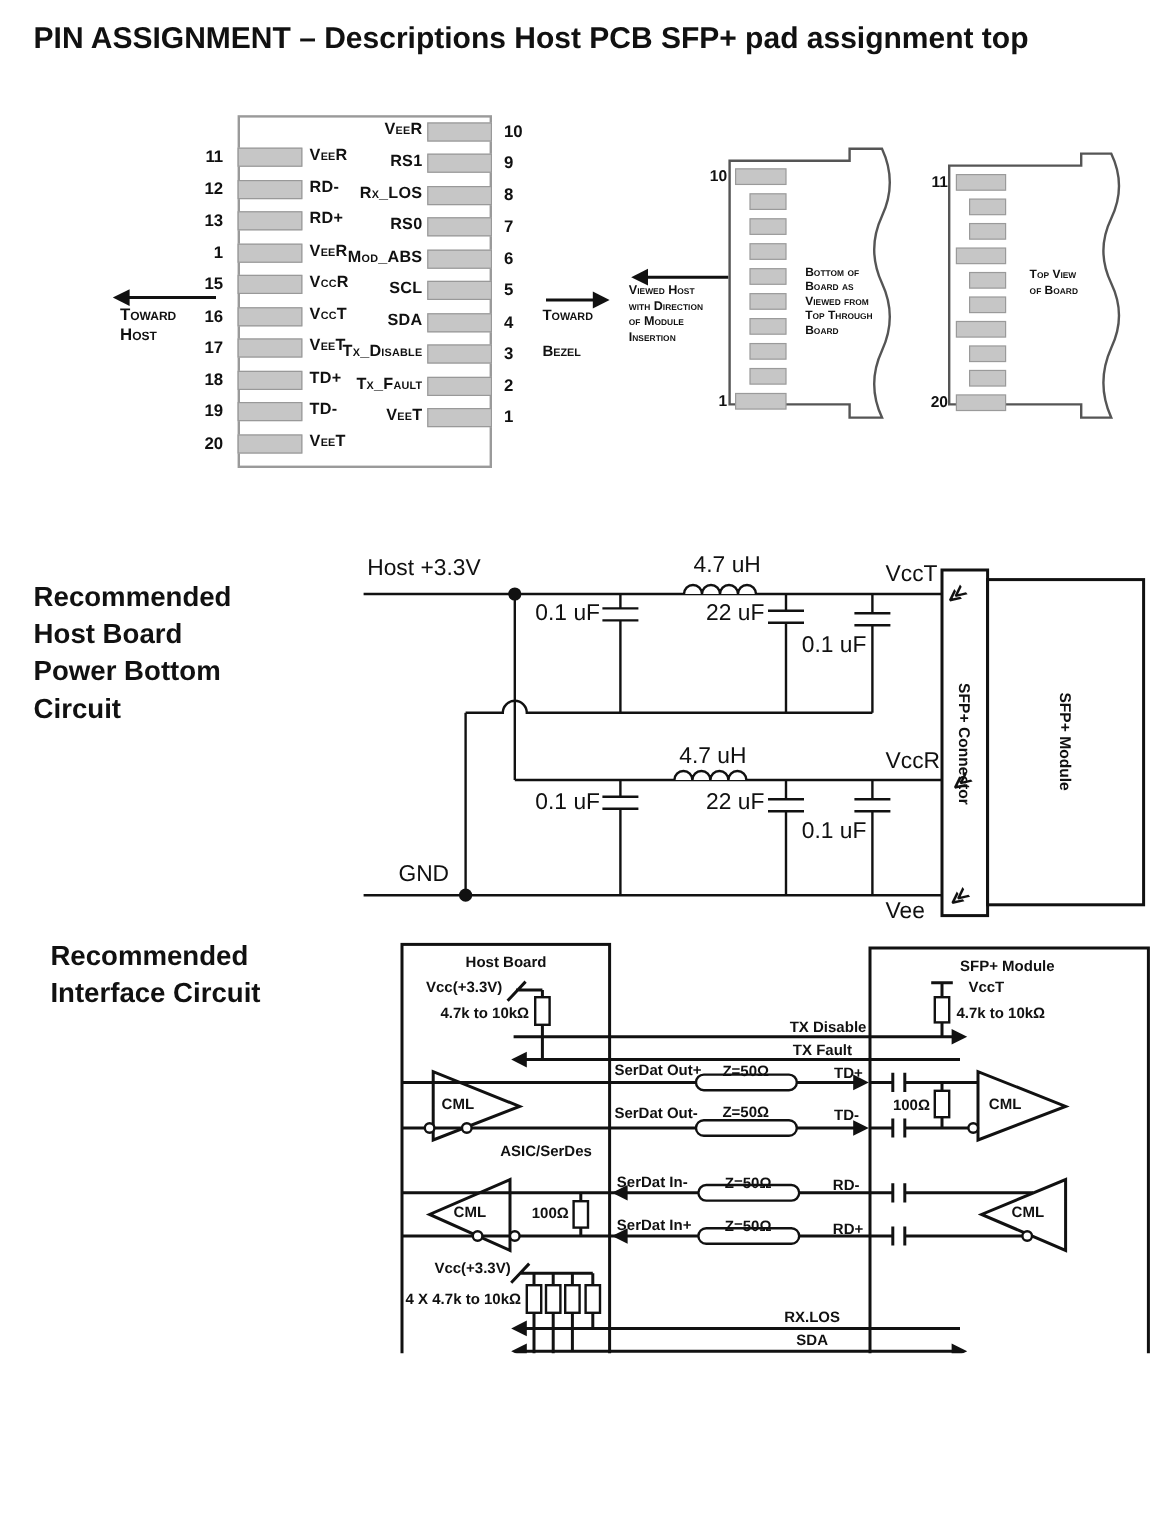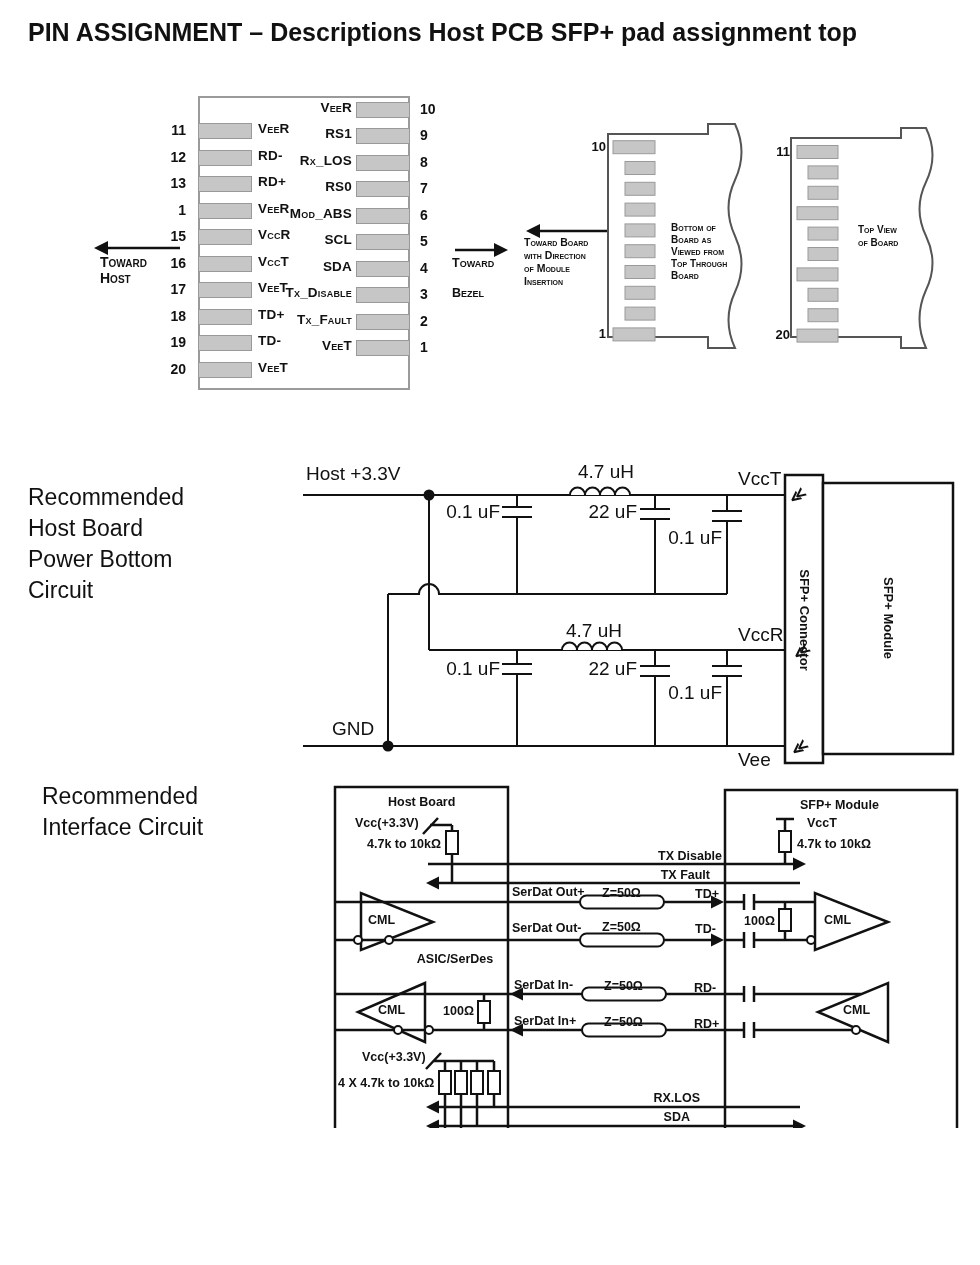--- a/index.html
+++ b/index.html
@@ -16,21 +16,21 @@
   .pnum{position:absolute;font-weight:700;font-size:14px;width:36px;}
   .plab{position:absolute;font-weight:700;font-size:13.5px;font-variant:small-caps;letter-spacing:.2px;}
   .box{position:absolute;box-sizing:border-box;background:#fff;}
   .ckt{position:absolute;font-weight:400;font-size:19px;white-space:nowrap;}
   .ifl{position:absolute;font-weight:700;font-size:12.5px;white-space:nowrap;}
   .vert{position:absolute;transform:translate(-50%,-50%) rotate(90deg);transform-origin:center;
         font-weight:700;font-size:13px;white-space:nowrap;}
   .chev{position:absolute;font-weight:700;font-size:16px;transform:rotate(-38deg);}
   svg{position:absolute;left:0;top:0;}
   .h1{position:absolute;font-weight:700;font-size:25px;line-height:32px;white-space:pre;}
-  .h2{position:absolute;font-weight:400;font-size:23px;line-height:31px;white-space:pre;text-align:center;}
+  .h2{position:absolute;font-weight:700;font-size:23px;line-height:31px;white-space:pre;text-align:center;}
 </style>
 </head>
 <body>
 
 <div id="page">
 
   <svg width="980" height="1265" viewBox="0 0 980 1265">
     <g stroke="#111" stroke-width="2.5" fill="none">
       <line x1="180" y1="248" x2="102" y2="248"></line>
       <line x1="455" y1="250" x2="498" y2="250"></line>
@@ -256,21 +256,21 @@
   <span class="lbl sc" style="left:100px;top:270px;font-size:14px;">Host</span>
   <span class="lbl sc" style="left:452px;top:256px;font-size:12.5px;">Toward</span>
   <span class="lbl sc" style="left:452px;top:286px;font-size:12.5px;">Bezel</span>
 
   <div class="box" style="left:517px;top:92px;width:438px;height:298px;border:2px solid #444;z-index:-1;"></div>
   <span class="lbl" style="left:576px;top:139px;width:30px;font-size:13px;text-align:right;">10</span>
   <span class="lbl" style="left:576px;top:326px;width:30px;font-size:13px;text-align:right;">1</span>
   <span class="lbl" style="left:762px;top:144px;width:28px;font-size:13px;text-align:right;">11</span>
   <span class="lbl" style="left:762px;top:327px;width:28px;font-size:13px;text-align:right;">20</span>
 
-  <span class="lbl sc" style="left:524px;top:236px;font-size:10.5px;">Toward Board</span>
+  <span class="lbl sc" style="left:524px;top:236px;font-size:10.5px;">Viewed Host</span>
   <span class="lbl sc" style="left:524px;top:249px;font-size:10.5px;">with Direction</span>
   <span class="lbl sc" style="left:524px;top:262px;font-size:10.5px;">of Module</span>
   <span class="lbl sc" style="left:524px;top:275px;font-size:10.5px;">Insertion</span>
 
   <span class="lbl sc" style="left:671px;top:222px;font-size:10px;">Bottom of</span>
   <span class="lbl sc" style="left:671px;top:234px;font-size:10px;">Board as</span>
   <span class="lbl sc" style="left:671px;top:246px;font-size:10px;">Viewed from</span>
   <span class="lbl sc" style="left:671px;top:258px;font-size:10px;">Top Through</span>
   <span class="lbl sc" style="left:671px;top:270px;font-size:10px;">Board</span>
 

